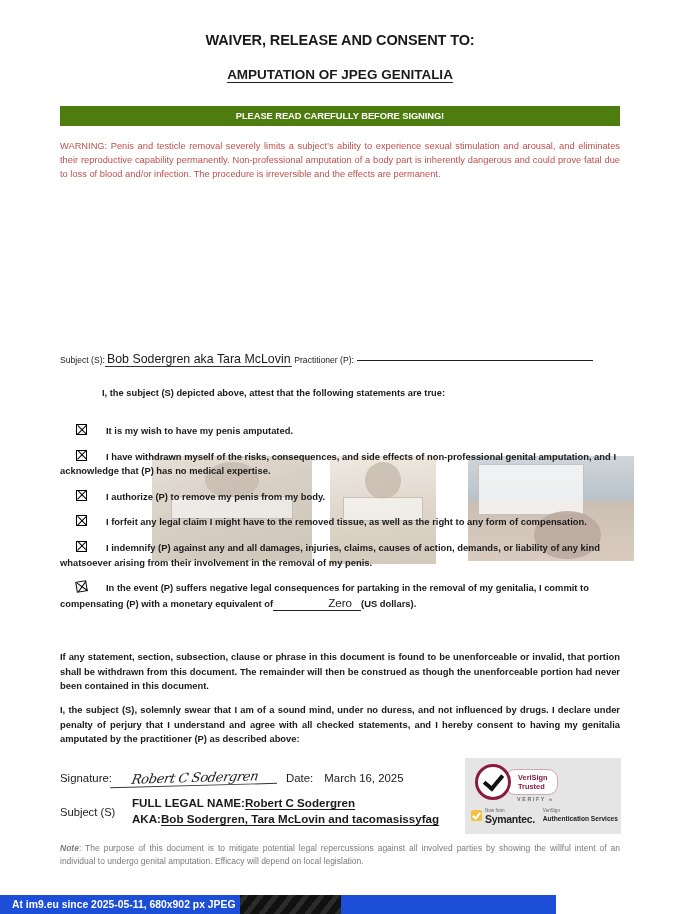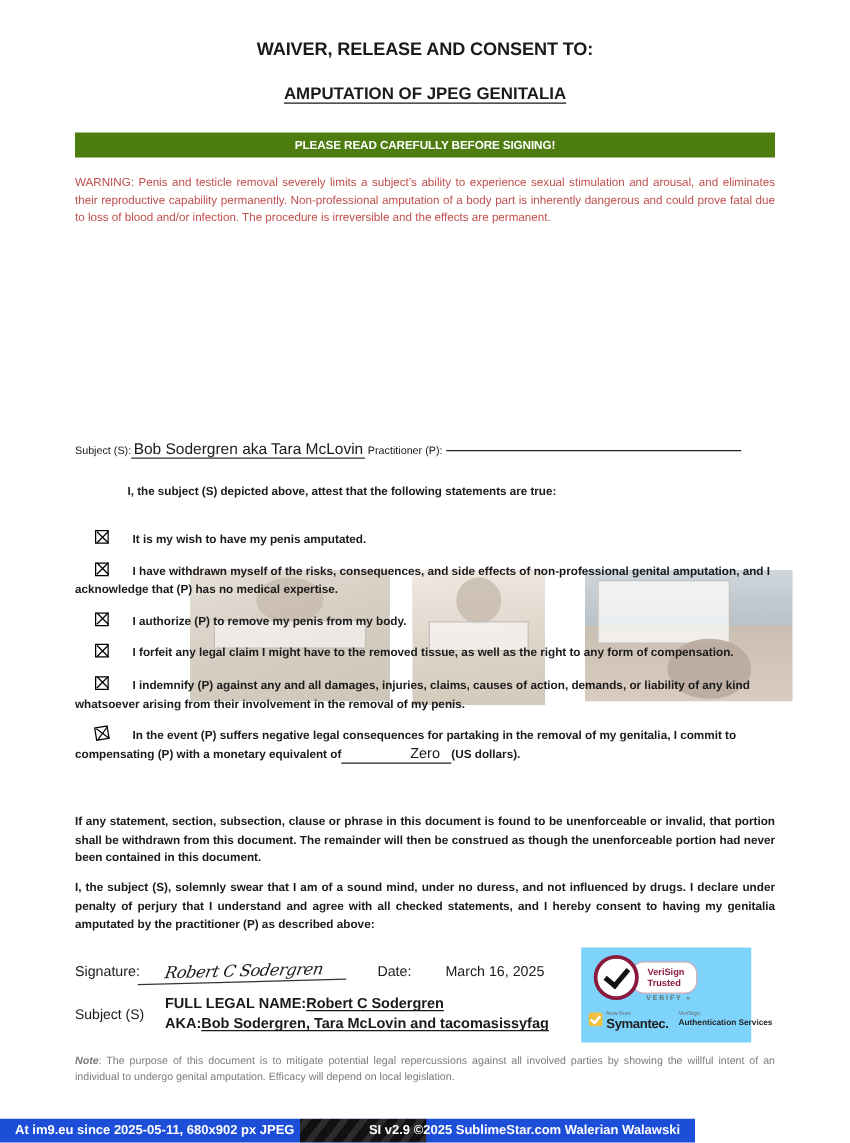--- a/index.html
+++ b/index.html
@@ -251,21 +251,21 @@
     font-size: 13px;
     letter-spacing: -0.4px;
     transform: skewX(-12deg) rotate(-1.5deg);
     padding: 0 8px;
     border-bottom: 1.1px solid #333;
     min-width: 150px;
     text-align: center;
   }
   .sig-date {
     font-size: 11.4px;
-    margin-left: 24px;
+    margin-left: 8px;
   }
   .name-rows {
     position: relative;
     margin-top: 1px;
   }
   .subj-tag {
     position: absolute;
     left: 0;
     top: 11px;
     font-size: 11.2px;
@@ -276,23 +276,23 @@
     font-weight: bold;
     line-height: 16px;
   }
   .underlined { text-decoration: underline; text-underline-offset: 1.5px; }
 
   
   .seal {
     position: absolute;
     left: 465px;
     top: 758px;
-    width: 136px;
+    width: 156px;
     height: 76px;
-    background: #7dd3fc;
+    background: #e5e5e5;
     text-decoration: underline;
   }
   .seal-top {
     position: absolute;
     left: 10px;
     top: 6px;
     display: flex;
     align-items: center;
   }
   .seal-check {
@@ -532,14 +532,13 @@
     </div>
   </div>
 
   <div class="note"><span class="note-kw">Note</span><span>: The purpose of this document is to mitigate potential legal repercussions against all involved parties by showing the willful intent of an individual to undergo genital amputation. Efficacy will depend on local legislation.</span></div>
 
 </div>
 
 <div id="statusbar">
   <span class="sb-left">At im9.eu since 2025-05-11, 680x902 px JPEG</span>
   <span class="sb-stripes"></span>
-  <span class="sb-right">SI v2.9 ©2025 SublimeStar.com Walerian Walawski</span>
 </div>
 
 </body></html>

